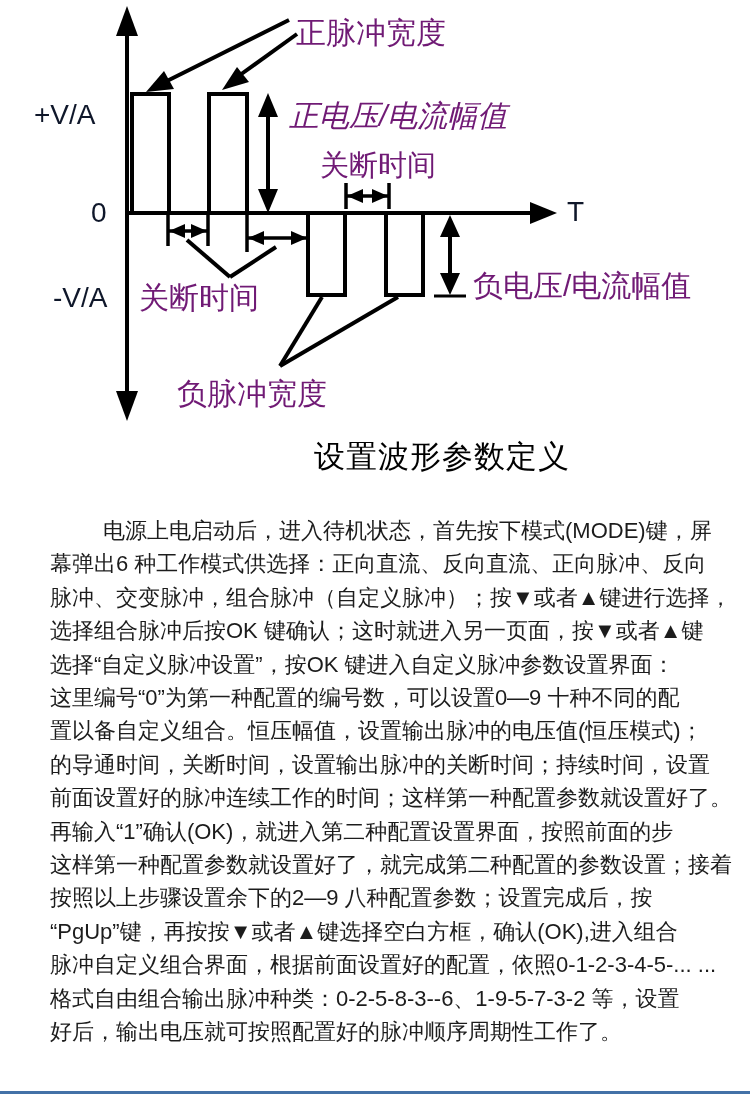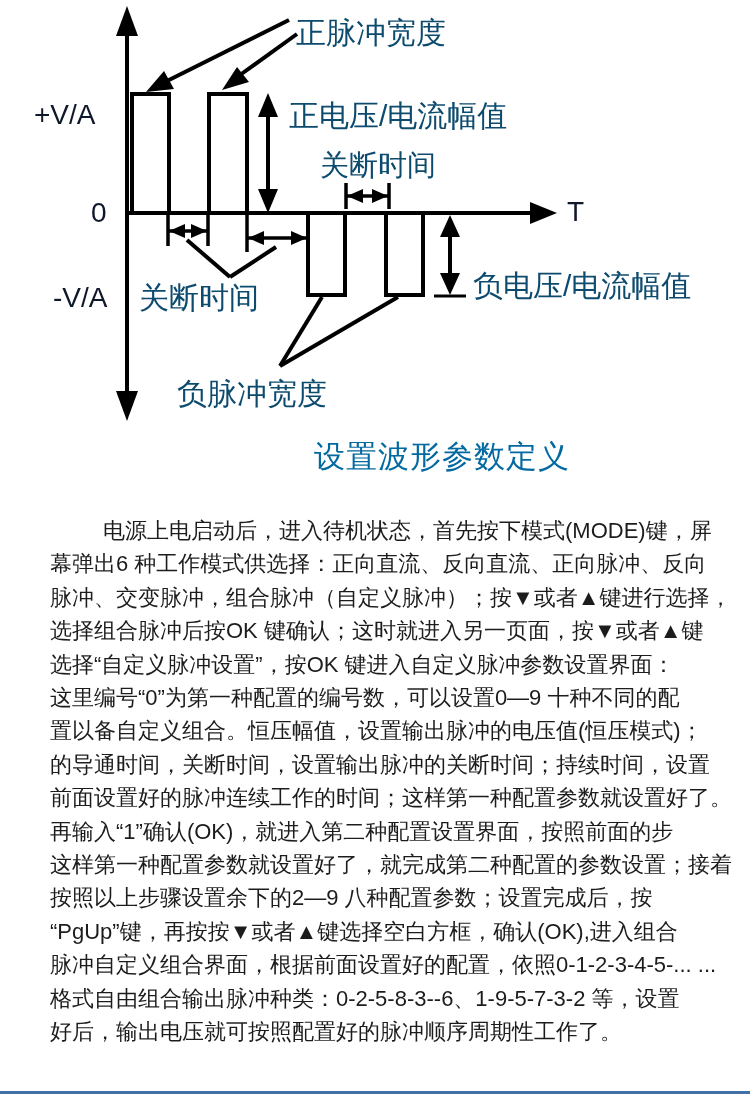--- a/index.html
+++ b/index.html
@@ -1,23 +1,23 @@
 <!DOCTYPE html>
 <html><head>
 <meta charset="utf-8">
 <style>
   html,body{margin:0;padding:0;background:#ffffff;}
   #page{
     position:relative;width:750px;height:1098px;background:#ffffff;overflow:hidden;
     font-family:"Liberation Sans",sans-serif;color:#1a1a1a;
   }
   .abs{position:absolute;white-space:nowrap;}
-  .dlabel{font-size:30px;color:#0c4a6e;letter-spacing:0px;}
+  .dlabel{font-size:30px;color:#701a75;letter-spacing:0px;}
   .axlabel{font-size:28px;color:#0f172a;}
-  .caption{font-size:31px;color:#0369a1;letter-spacing:1px;}
+  .caption{font-size:31px;color:#000000;letter-spacing:1px;}
   #bodytext{
     position:absolute;left:50px;top:514px;width:660px;
     font-size:22px;line-height:33.4px;color:#1c1c1c;
   }
   #bodytext .tline{white-space:nowrap;}
   #bodytext .indent{padding-left:53px;}
   #bluerule{position:absolute;left:0;top:1091px;width:750px;height:3px;}
   svg{position:absolute;left:0;top:0;}
 </style>
 </head>
@@ -83,21 +83,21 @@
 
       <polygon points="248,238 264,231 264,245"></polygon>
       <polygon points="307,238 291,231 291,245"></polygon>
 
       <polygon points="146,92 164,71 174,89"></polygon>
       <polygon points="222,90 237,67 249,82"></polygon>
     </g>
   </svg>
 
   <div class="abs dlabel" style="left:296px;top:13px;">正脉冲宽度</div>
-  <div class="abs dlabel" style="left:289px;top:96px;">正电压/电流幅值</div>
+  <div class="abs dlabel" style="left:289px;top:96px;font-style:italic;">正电压/电流幅值</div>
   <div class="abs dlabel" style="left:320px;top:146px;font-size:29px;">关断时间</div>
   <div class="abs dlabel" style="left:139px;top:278px;">关断时间</div>
   <div class="abs dlabel" style="left:177px;top:374px;">负脉冲宽度</div>
   <div class="abs dlabel" style="left:473px;top:266px;">负电压/电流幅值</div>
 
   <div class="abs axlabel" style="left:34px;top:99px;">+V/A</div>
   <div class="abs axlabel" style="left:91px;top:197px;">0</div>
   <div class="abs axlabel" style="left:53px;top:282px;">-V/A</div>
   <div class="abs axlabel" style="left:567px;top:196px;">T</div>
 

